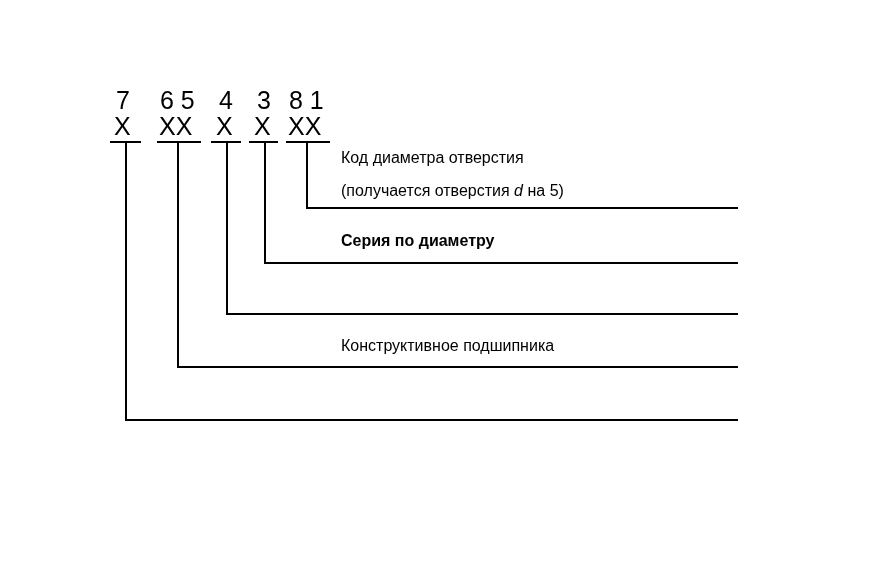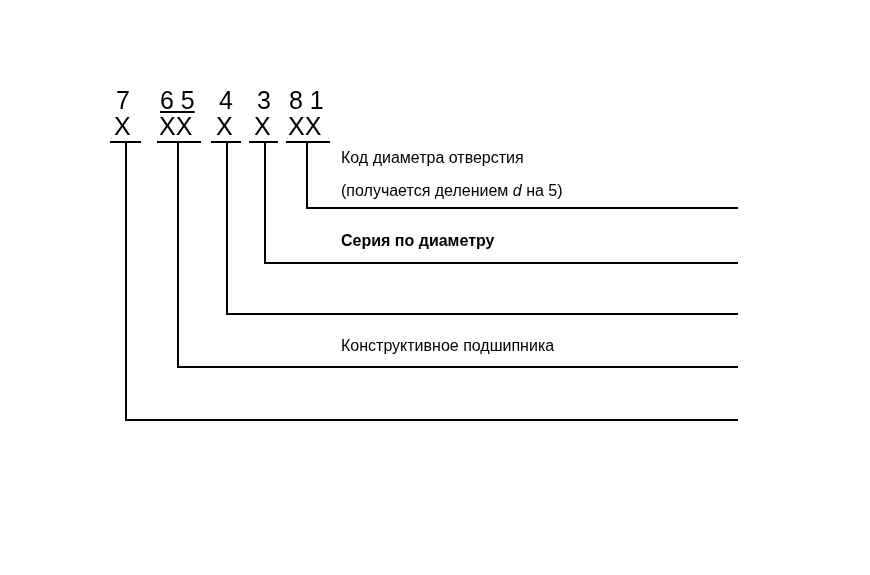--- a/index.html
+++ b/index.html
@@ -63,21 +63,21 @@
   .label i {
     font-style: italic;
   }
 </style>
 </head>
 <body>
 
 <div id="diagram-root">
 
   <div class="digit-row" style="left:116px;">7</div>
-  <div class="digit-row" style="left:160px;text-decoration:underline;">6 5</div>
+  <div class="digit-row" style="left:160px;">6 5</div>
   <div class="digit-row" style="left:219px;">4</div>
   <div class="digit-row" style="left:257px;">3</div>
   <div class="digit-row" style="left:289px;">8 1</div>
 
   <div class="x-row" style="left:114px;">X</div>
   <div class="x-row" style="left:159px;">XX</div>
   <div class="x-row" style="left:216px;">X</div>
   <div class="x-row" style="left:254px;">X</div>
   <div class="x-row" style="left:288px;">XX</div>
 
@@ -96,18 +96,18 @@
   <div class="vline" style="left:226px; top:141px; height:174px;"></div>
   <div class="hline" style="left:226px; top:313px; width:512px;"></div>
 
   <div class="vline" style="left:177px; top:141px; height:227px;"></div>
   <div class="hline" style="left:177px; top:366px; width:561px;"></div>
 
   <div class="vline" style="left:125px; top:141px; height:280px;"></div>
   <div class="hline" style="left:125px; top:419px; width:613px;"></div>
 
   <div class="label" style="top:144px;">Код диаметра отверстия</div>
-  <div class="label" style="top:177px;"><span>(получается делением </span><i>d</i><span> на 5)</span></div>
+  <div class="label" style="top:177px;"><span>(получается отверстия </span><i>d</i><span> на 5)</span></div>
 
   <div class="label" style="top:227px;font-weight:bold;">Серия по диаметру</div>
   <div class="label" style="top:332px;">Конструктивное подшипника</div>
 
 </div>
 
 </body></html>

